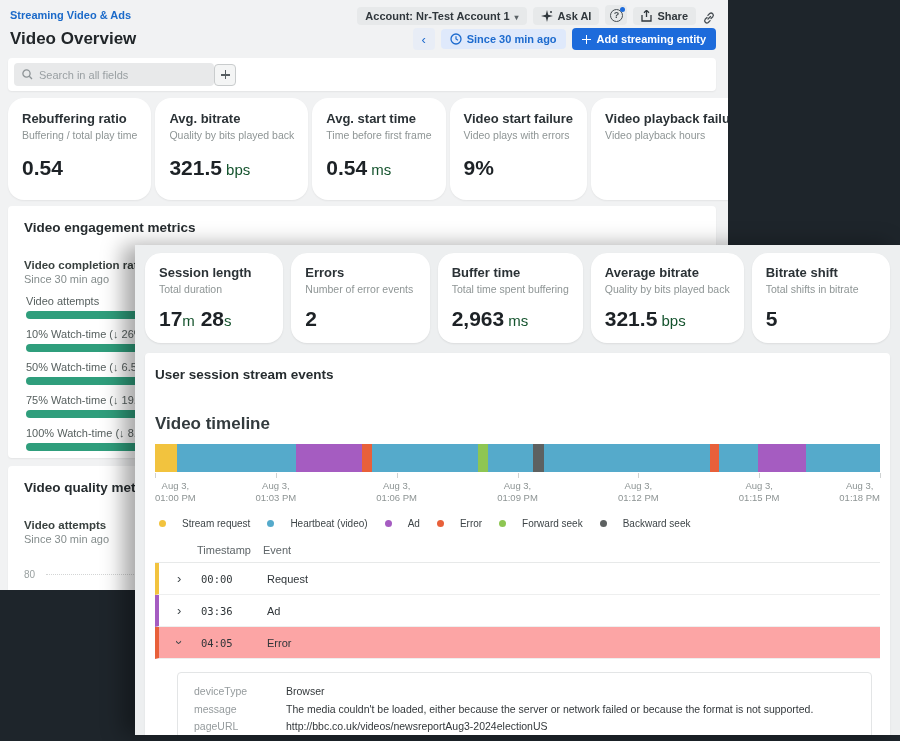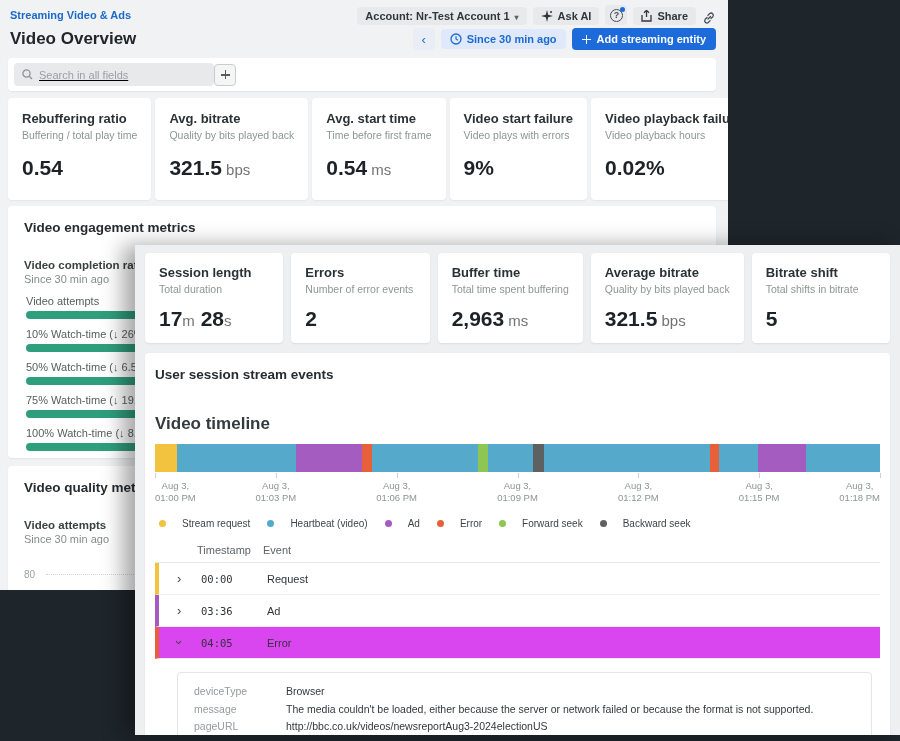--- a/index.html
+++ b/index.html
@@ -24,33 +24,33 @@
   .btn-back { width:22px; height:22px; border-radius:4px; background:#e8edf6; color:#1d6bce; font-size:13px; display:flex; align-items:center; justify-content:center; cursor:pointer; }
   .btn-back::before { content:"‹"; }
   .pill-blue { background:#dfe9fb; color:#1d6bce; font-size:11px; font-weight:600; padding:4px 9px; border-radius:4px; display:flex; align-items:center; gap:5px; cursor:pointer; }
   .btn-primary { background:#1d6bdb; color:#fff; font-size:11px; font-weight:600; padding:5px 10px; border-radius:4px; display:flex; align-items:center; gap:6px; cursor:pointer; }
   .plus-ico { position:relative; width:9px; height:9px; display:inline-block; }
   .plus-ico::before,.plus-ico::after { content:""; position:absolute; background:currentColor; }
   .plus-ico::before { left:4px; top:0; width:1.5px; height:9px; }
   .plus-ico::after { top:4px; left:0; height:1.5px; width:9px; }
   .plus-dark { color:#555c60; }
 
-  .filter-card { margin:8px 12px 0 8px; background:#fff; border-radius:4px; padding:5px 6px; display:flex; align-items:center; box-shadow:0 1px 2px rgba(0,0,0,.06);text-decoration:underline; }
+  .filter-card { margin:8px 12px 0 8px; background:#fff; border-radius:4px; padding:5px 6px; display:flex; align-items:center; box-shadow:0 1px 2px rgba(0,0,0,.06); }
   .search-box { background:#e8e9ea; border-radius:4px; width:200px; height:23px; padding:0 8px; display:flex; align-items:center; gap:6px; }
   .search-box input { flex:1; border:none; background:transparent; outline:none; font-size:11px; color:#333; font-family:"Liberation Sans",sans-serif; }
   .search-box input::placeholder { color:#9aa0a3; }
   .fpill { background:#e2ebfa; color:#3c5377; font-size:10.5px; font-weight:600; padding:4px 8px; border-radius:4px; cursor:pointer; white-space:nowrap; }
   .fadd { width:22px; height:22px; border:1px solid #c9cccd; background:#f4f5f5; border-radius:4px; display:flex; align-items:center; justify-content:center; cursor:pointer; }
 
   .kpi-row { display:flex; gap:4px; margin:7px 12px 0 8px; }
-  .kpi-card { flex:1; background:#fff; border-radius:4px; padding:13px 14px; height:102px; box-shadow:0 1px 2px rgba(0,0,0,.06); }
+  .kpi-card { flex:1; background:#fff; border-radius:16px; padding:13px 14px; height:102px; box-shadow:0 1px 2px rgba(0,0,0,.06); }
   .kpi-title { font-size:13px; font-weight:700; color:#2b3236; white-space:nowrap; }
   .kpi-sub { font-size:10.5px; color:#8e9595; margin-top:3px; white-space:nowrap; }
   .kpi-value { margin-top:15px; font-size:21px; font-weight:700; color:#1d2226; white-space:pre; }
-  .kpi-value .light { font-weight:400; font-size:15px; color:#737373; }
+  .kpi-value .light { font-weight:400; font-size:15px; color:#14532d; }
 
   .section-card { margin:6px 12px 0 8px; background:#fff; border-radius:4px; padding:14px 16px; box-shadow:0 1px 2px rgba(0,0,0,.06); }
   #engagement-card { height:252px; }
   #quality-card { margin-top:8px; height:240px; }
   .section-title { font-size:13.5px; font-weight:700; color:#262c2f; }
   .chart-title { font-size:11.5px; font-weight:700; color:#39413f; margin-top:24px; }
   .chart-sub { font-size:11px; color:#848c8c; margin-top:2px; }
   .funnel { margin-top:10px; width:330px; }
   .frow { margin-top:9px; padding-left:2px; }
   .flabel { font-size:11px; color:#57605f; white-space:nowrap; }
@@ -72,21 +72,21 @@
   .tl-bar { display:flex; height:28px; margin-top:10px; overflow:hidden; cursor:pointer; }
   .tl-axis { position:relative; height:34px; }
   .tl-tick { position:absolute; top:1px; width:1px; height:5px; background:#cfd2d2; }
   .tl-lab { position:absolute; top:8px; text-align:center; font-size:9.5px; color:#8d9494; line-height:12px; white-space:nowrap; }
   .legend { display:flex; align-items:center; gap:17px; margin-top:12px; padding-left:4px; }
   .litem { display:flex; align-items:center; gap:16px; font-size:10px; color:#3e4548; cursor:pointer; }
   .ldot { width:7px; height:7px; border-radius:50%; }
   .thead { display:flex; align-items:center; height:26px; margin-top:8px; font-size:11px; color:#5f6669; border-bottom:1px solid #e7e9e9; }
   .th-time { margin-left:42px; width:66px; }
   .erow { display:flex; align-items:center; height:32px; border-bottom:1px solid #eeefef; border-left:4px solid transparent; cursor:pointer; }
-  .erow.expanded { background:#d946ef;align-items:center; }
+  .erow.expanded { background:#fca5a5;align-items:center; }
   .chev { margin-left:18px; width:14px; color:#3f464a; font-size:13px; line-height:1; }
   .chev::before { content:"›"; display:inline-block; }
   .chev.down::before { transform:rotate(90deg); display:inline-block; }
   .etime { margin-left:10px; width:66px; font-family:"DejaVu Sans Mono",monospace; font-size:10.5px; color:#2f3538; }
   .eevt { font-size:11px; color:#2f3539; }
   .details { margin:13px 10px 0 24px; background:#fff; border:1px solid #e3e5e6; border-radius:4px; padding:12px 16px; }
   .drow { display:flex; margin-bottom:5px; font-size:10.5px; line-height:12.5px; }
   .dkey { width:92px; flex-shrink:0; color:#959b9d; }
   .dval { color:#33383b; }
 
@@ -177,21 +177,20 @@
         <div class="kpi-value"><span>0.54</span><span class="light"> ms</span></div>
       </div>
       <div class="kpi-card">
         <div class="kpi-title">Video start failure</div>
         <div class="kpi-sub">Video plays with errors</div>
         <div class="kpi-value"><span>9%</span></div>
       </div>
       <div class="kpi-card">
         <div class="kpi-title">Video playback failure</div>
         <div class="kpi-sub">Video playback hours</div>
-        <div class="kpi-value"><span>0.02%</span></div>
       </div>
     </div>
 
   <div class="section-card" id="engagement-card">
     <div class="section-title">Video engagement metrics</div>
     <div class="chart-title">Video completion rate</div>
     <div class="chart-sub">Since 30 min ago</div>
     <div class="funnel" id="funnel">
         <div class="frow">
           <div class="flabel">Video attempts</div>

